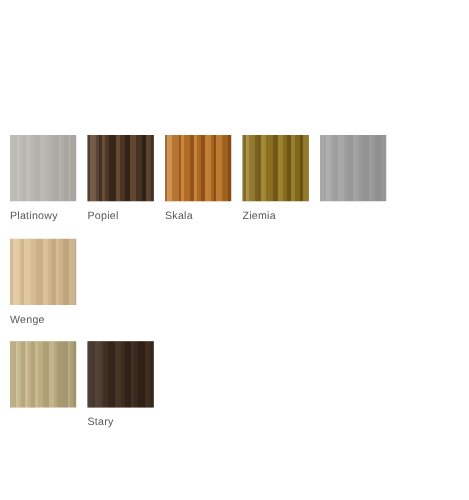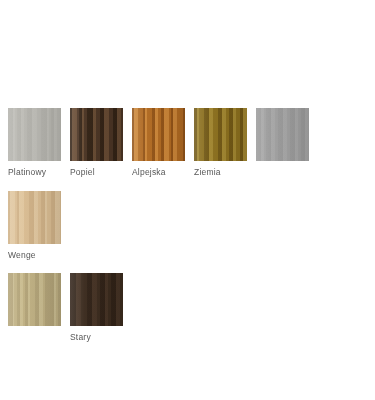--- a/index.html
+++ b/index.html
@@ -86,21 +86,21 @@
         <div class="swatch-label">
           <div>Popiel</div>
         </div>
       </div>
       <div class="swatch-item">
         <div class="swatch-chip" style="background: rgb(176, 106, 34);">
           <div class="grain" style="background: repeating-linear-gradient(90deg, rgb(141, 80, 22) 0px, rgb(141, 80, 22) 1.64px, rgb(207, 138, 60) 1.64px, rgb(207, 138, 60) 5.92px, rgb(176, 106, 34) 5.92px, rgb(176, 106, 34) 11.36px, rgb(141, 80, 22) 11.36px, rgb(141, 80, 22) 12.98px, rgb(207, 138, 60) 12.98px, rgb(207, 138, 60) 15.05px, rgb(176, 106, 34) 15.05px, rgb(176, 106, 34) 19.94px, rgb(141, 80, 22) 19.94px, rgb(141, 80, 22) 22.92px, rgb(207, 138, 60) 22.92px, rgb(207, 138, 60) 25.82px, rgb(176, 106, 34) 25.82px, rgb(176, 106, 34) 29.03px, rgb(141, 80, 22) 29.03px, rgb(141, 80, 22) 31.93px, rgb(207, 138, 60) 31.93px, rgb(207, 138, 60) 37.17px, rgb(176, 106, 34) 37.17px, rgb(176, 106, 34) 38.92px, rgb(141, 80, 22) 38.92px, rgb(141, 80, 22) 40.89px, rgb(207, 138, 60) 40.89px, rgb(207, 138, 60) 45.37px, rgb(176, 106, 34) 45.37px, rgb(176, 106, 34) 50.71px, rgb(141, 80, 22) 50.71px, rgb(141, 80, 22) 52.67px, rgb(207, 138, 60) 52.67px, rgb(207, 138, 60) 56.32px); opacity: 0.85;"></div>
           <div class="sheen" style="background: linear-gradient(90deg, rgba(255, 255, 255, 0.14) 0%, rgba(255, 255, 255, 0.02) 28%, rgba(0, 0, 0, 0.05) 72%, rgba(0, 0, 0, 0.1) 100%);"></div>
         </div>
         <div class="swatch-label">
-          <div>Alpejska</div>
+          <div>Skala</div>
         </div>
       </div>
       <div class="swatch-item">
         <div class="swatch-chip" style="background: rgb(139, 111, 30);">
           <div class="grain" style="background: repeating-linear-gradient(90deg, rgb(109, 84, 20) 0px, rgb(109, 84, 20) 2.92px, rgb(165, 138, 52) 2.92px, rgb(165, 138, 52) 4.91px, rgb(139, 111, 30) 4.91px, rgb(139, 111, 30) 9.65px, rgb(109, 84, 20) 9.65px, rgb(109, 84, 20) 14.7px, rgb(165, 138, 52) 14.7px, rgb(165, 138, 52) 18.6px, rgb(139, 111, 30) 18.6px, rgb(139, 111, 30) 24.33px, rgb(109, 84, 20) 24.33px, rgb(109, 84, 20) 28.25px, rgb(165, 138, 52) 28.25px, rgb(165, 138, 52) 32.21px, rgb(139, 111, 30) 32.21px, rgb(139, 111, 30) 35.38px, rgb(109, 84, 20) 35.38px, rgb(109, 84, 20) 38.9px, rgb(165, 138, 52) 38.9px, rgb(165, 138, 52) 41.69px, rgb(139, 111, 30) 41.69px, rgb(139, 111, 30) 45.69px, rgb(109, 84, 20) 45.69px, rgb(109, 84, 20) 48.73px, rgb(165, 138, 52) 48.73px, rgb(165, 138, 52) 52.89px, rgb(139, 111, 30) 52.89px, rgb(139, 111, 30) 55.56px, rgb(109, 84, 20) 55.56px, rgb(109, 84, 20) 60.22px, rgb(165, 138, 52) 60.22px, rgb(165, 138, 52) 64.4px); opacity: 0.85;"></div>
           <div class="sheen" style="background: linear-gradient(90deg, rgba(255, 255, 255, 0.14) 0%, rgba(255, 255, 255, 0.02) 28%, rgba(0, 0, 0, 0.05) 72%, rgba(0, 0, 0, 0.1) 100%);"></div>
         </div>
         <div class="swatch-label">
           <div>Ziemia</div>
         </div>

